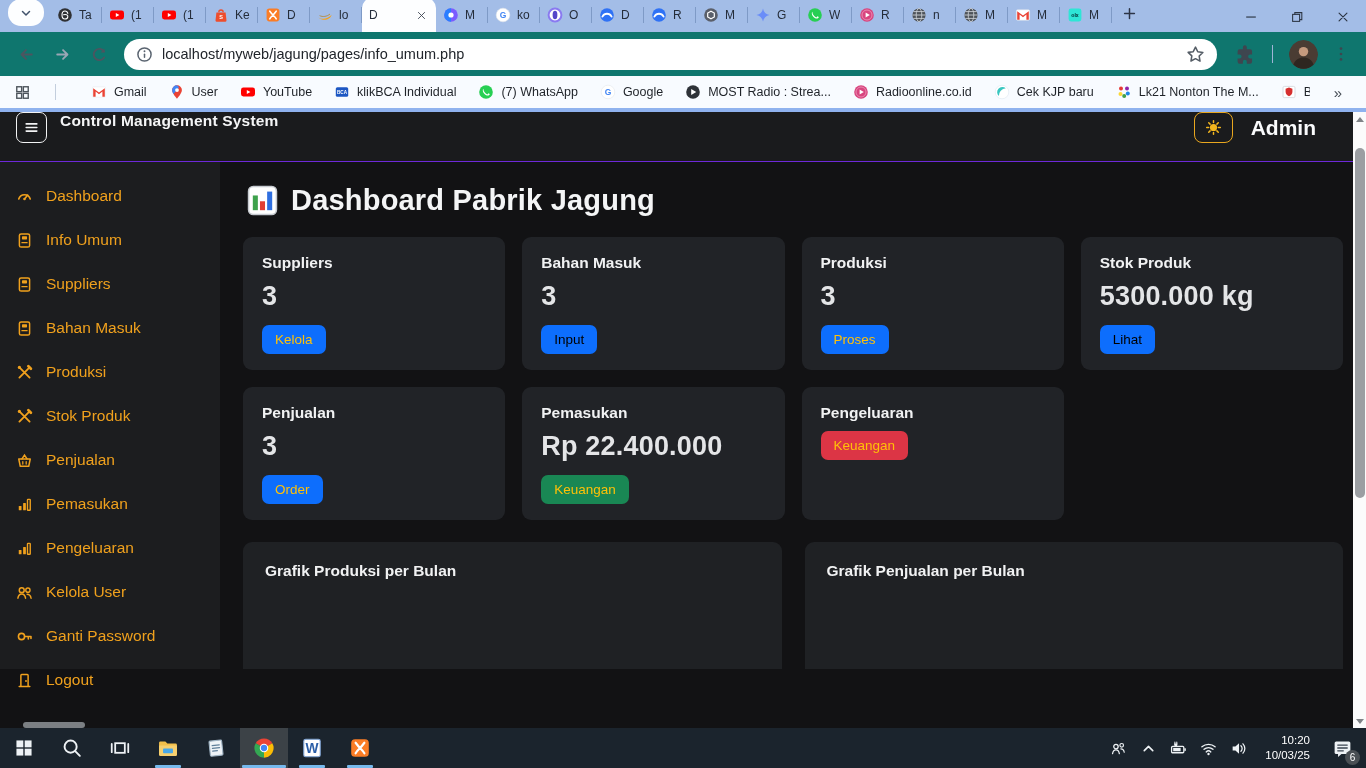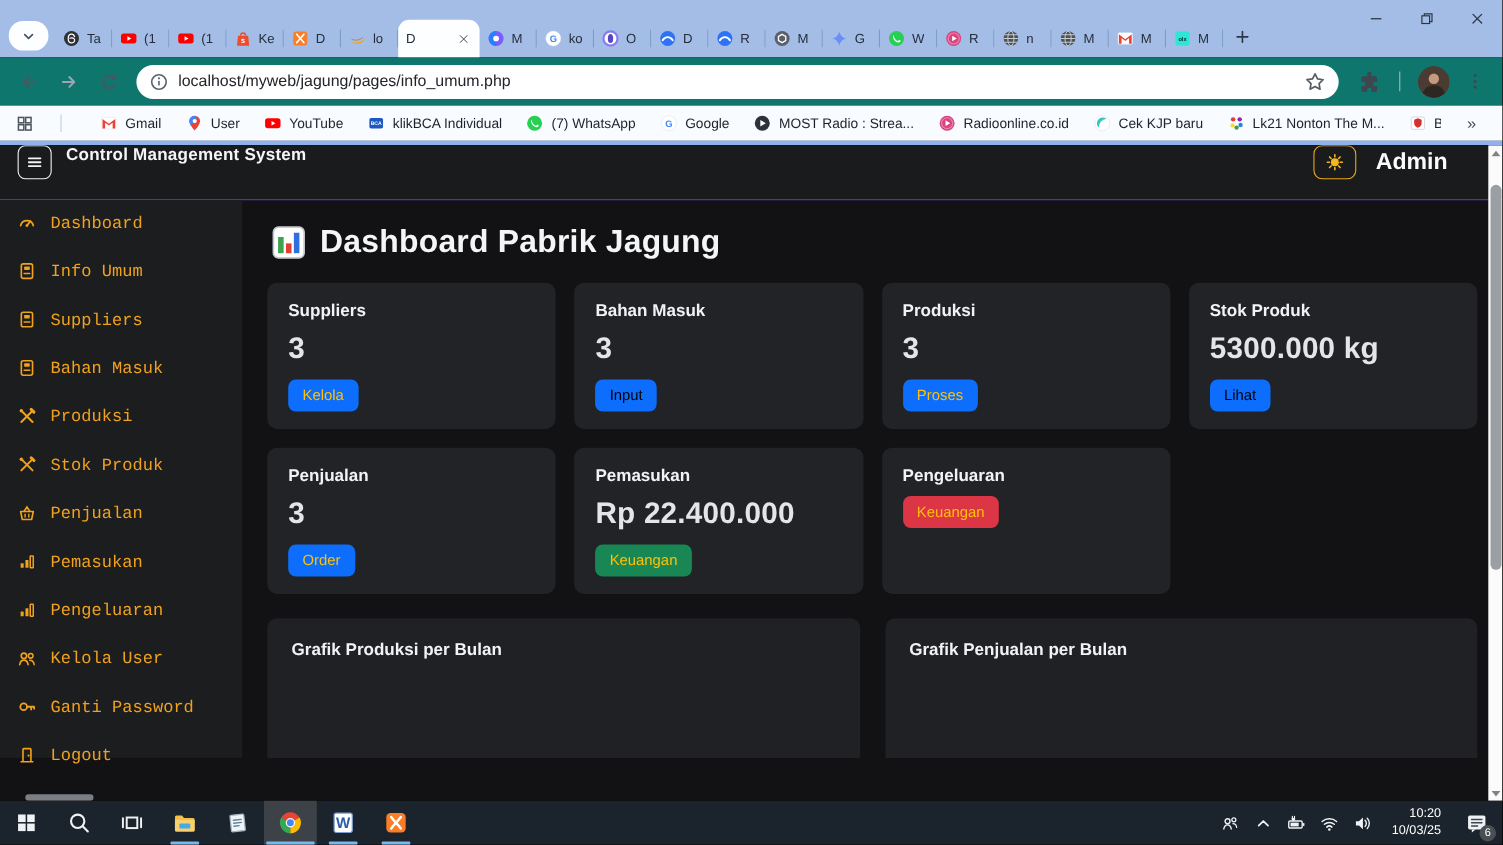--- a/index.html
+++ b/index.html
@@ -2,21 +2,21 @@
 <html><head>
 <meta charset="utf-8">
 <style>
   html,body{margin:0;padding:0;background:#000;}
   *{box-sizing:border-box;}
   body{width:1366px;height:768px;overflow:hidden;font-family:"Liberation Sans",sans-serif;-webkit-font-smoothing:antialiased;}
   svg text{font-family:"Liberation Sans",sans-serif;}
   .screen{width:1366px;height:768px;display:flex;flex-direction:column;}
 
   
-  .tabstrip{height:52px;background:#a3bde7;display:flex;align-items:flex-end;padding:0 0 0 8px;}
+  .tabstrip{height:32px;background:#a3bde7;display:flex;align-items:flex-end;padding:0 0 0 8px;}
   .tab-search{width:36px;height:27px;border-radius:13px;background:#fdfeff;display:flex;align-items:center;justify-content:center;margin:0 6px 6px 0;color:#41526b;flex:0 0 auto;}
   .tabs{display:flex;align-items:flex-end;height:40px;flex:0 1 auto;min-width:0;}
   .tab{width:52px;height:34px;display:flex;align-items:center;gap:6px;padding:0 7px;overflow:hidden;position:relative;color:#222b38;flex:0 1 auto;}
   .tab .fav{width:16px;height:16px;flex:0 0 auto;}
   .tab-label{font-size:12px;white-space:nowrap;overflow:hidden;color:#252d3a;}
   .tab .divider{position:absolute;right:0;top:9px;width:1px;height:16px;background:#7e9ac6;}
   .tab .tab-close{display:none;}
   .tab.active{width:74px;background:#fdfeff;border-radius:10px 10px 0 0;height:34px;}
   .tab.active .tab-close{display:flex;margin-left:auto;width:16px;height:16px;align-items:center;justify-content:center;color:#3c4350;}
   .tab.active .tab-close svg{width:11px;height:11px;}
@@ -58,21 +58,21 @@
   .hamburger{width:31px;height:31px;border:1.6px solid #f2f3f4;border-radius:7px;display:flex;align-items:center;justify-content:center;color:#f2f3f4;flex:0 0 auto;}
   .hamburger svg{width:17px;height:17px;}
   .app-title{margin-left:13px;font-size:15.5px;font-weight:bold;color:#f4f5f6;letter-spacing:.2px;}
   .header-right{margin-left:auto;display:flex;align-items:center;gap:18px;padding-right:34px;}
   .theme-btn{width:39px;height:31px;border:1.6px solid #e9a71f;border-radius:8px;display:flex;align-items:center;justify-content:center;color:#f3b61e;background:transparent;}
   .theme-btn svg{width:17px;height:17px;}
   .admin-label{font-size:21px;font-weight:bold;color:#fafbfc;}
 
   .appbody{display:flex;height:507px;}
   .sidebar{width:220px;background:#1c1d1f;padding-top:12px;flex:0 0 auto;}
-  .side-item{display:flex;align-items:flex-start;gap:13px;height:44px;padding:0 16px;color:#f0a11d;font-size:15.5px;font-family:Liberation Mono, monospace;}
+  .side-item{display:flex;align-items:center;gap:13px;height:44px;padding:0 16px;color:#f0a11d;font-size:15.5px;}
   .side-item svg{width:17px;height:17px;flex:0 0 auto;}
 
   .main{flex:1 1 auto;padding:20px 23px 0 23px;overflow:hidden;}
   .page-title{display:flex;align-items:center;gap:13px;margin:2px 0 20px 4px;}
   .page-title svg{width:31px;height:31px;}
   .page-title h1{margin:0;font-size:29px;font-weight:bold;color:#f4f5f6;letter-spacing:.2px;}
 
   .cards{display:grid;grid-template-columns:repeat(4,1fr);gap:17px;}
   .card{background:#212327;border-radius:9px;padding:17px 19px;height:133px;}
   .card .c-label{font-size:15.5px;font-weight:bold;color:#f1f2f3;margin-bottom:9px;}

